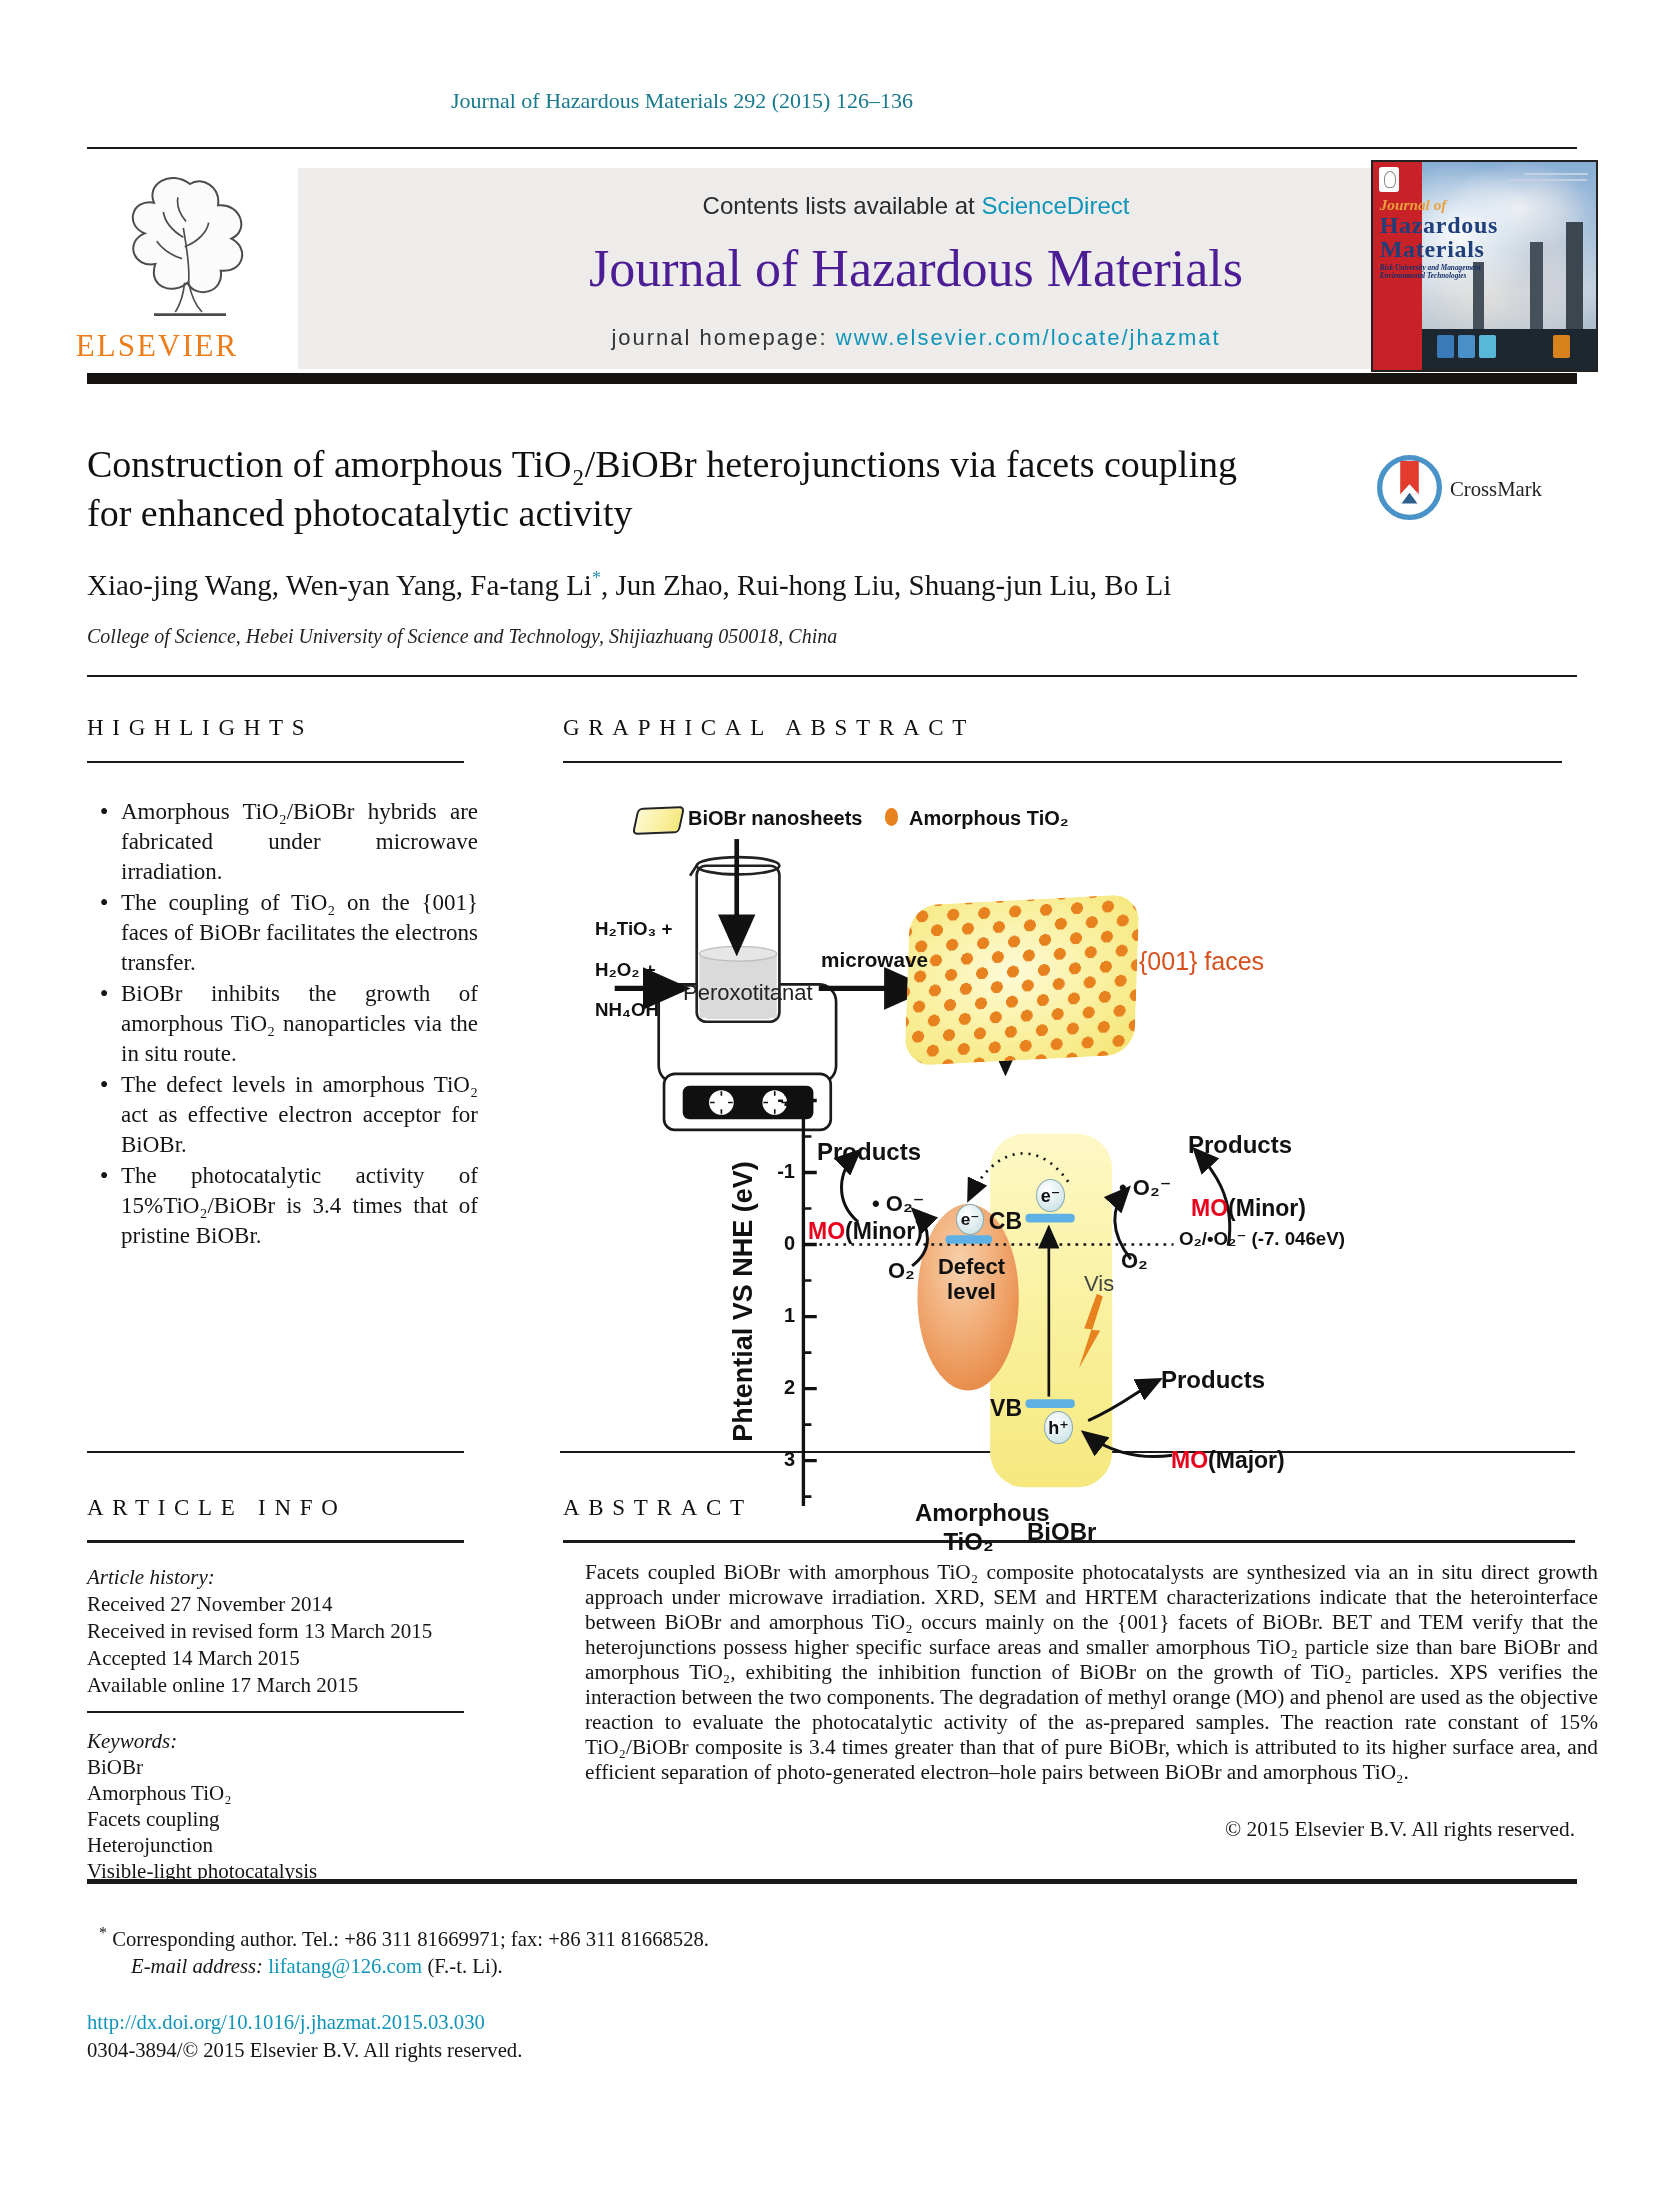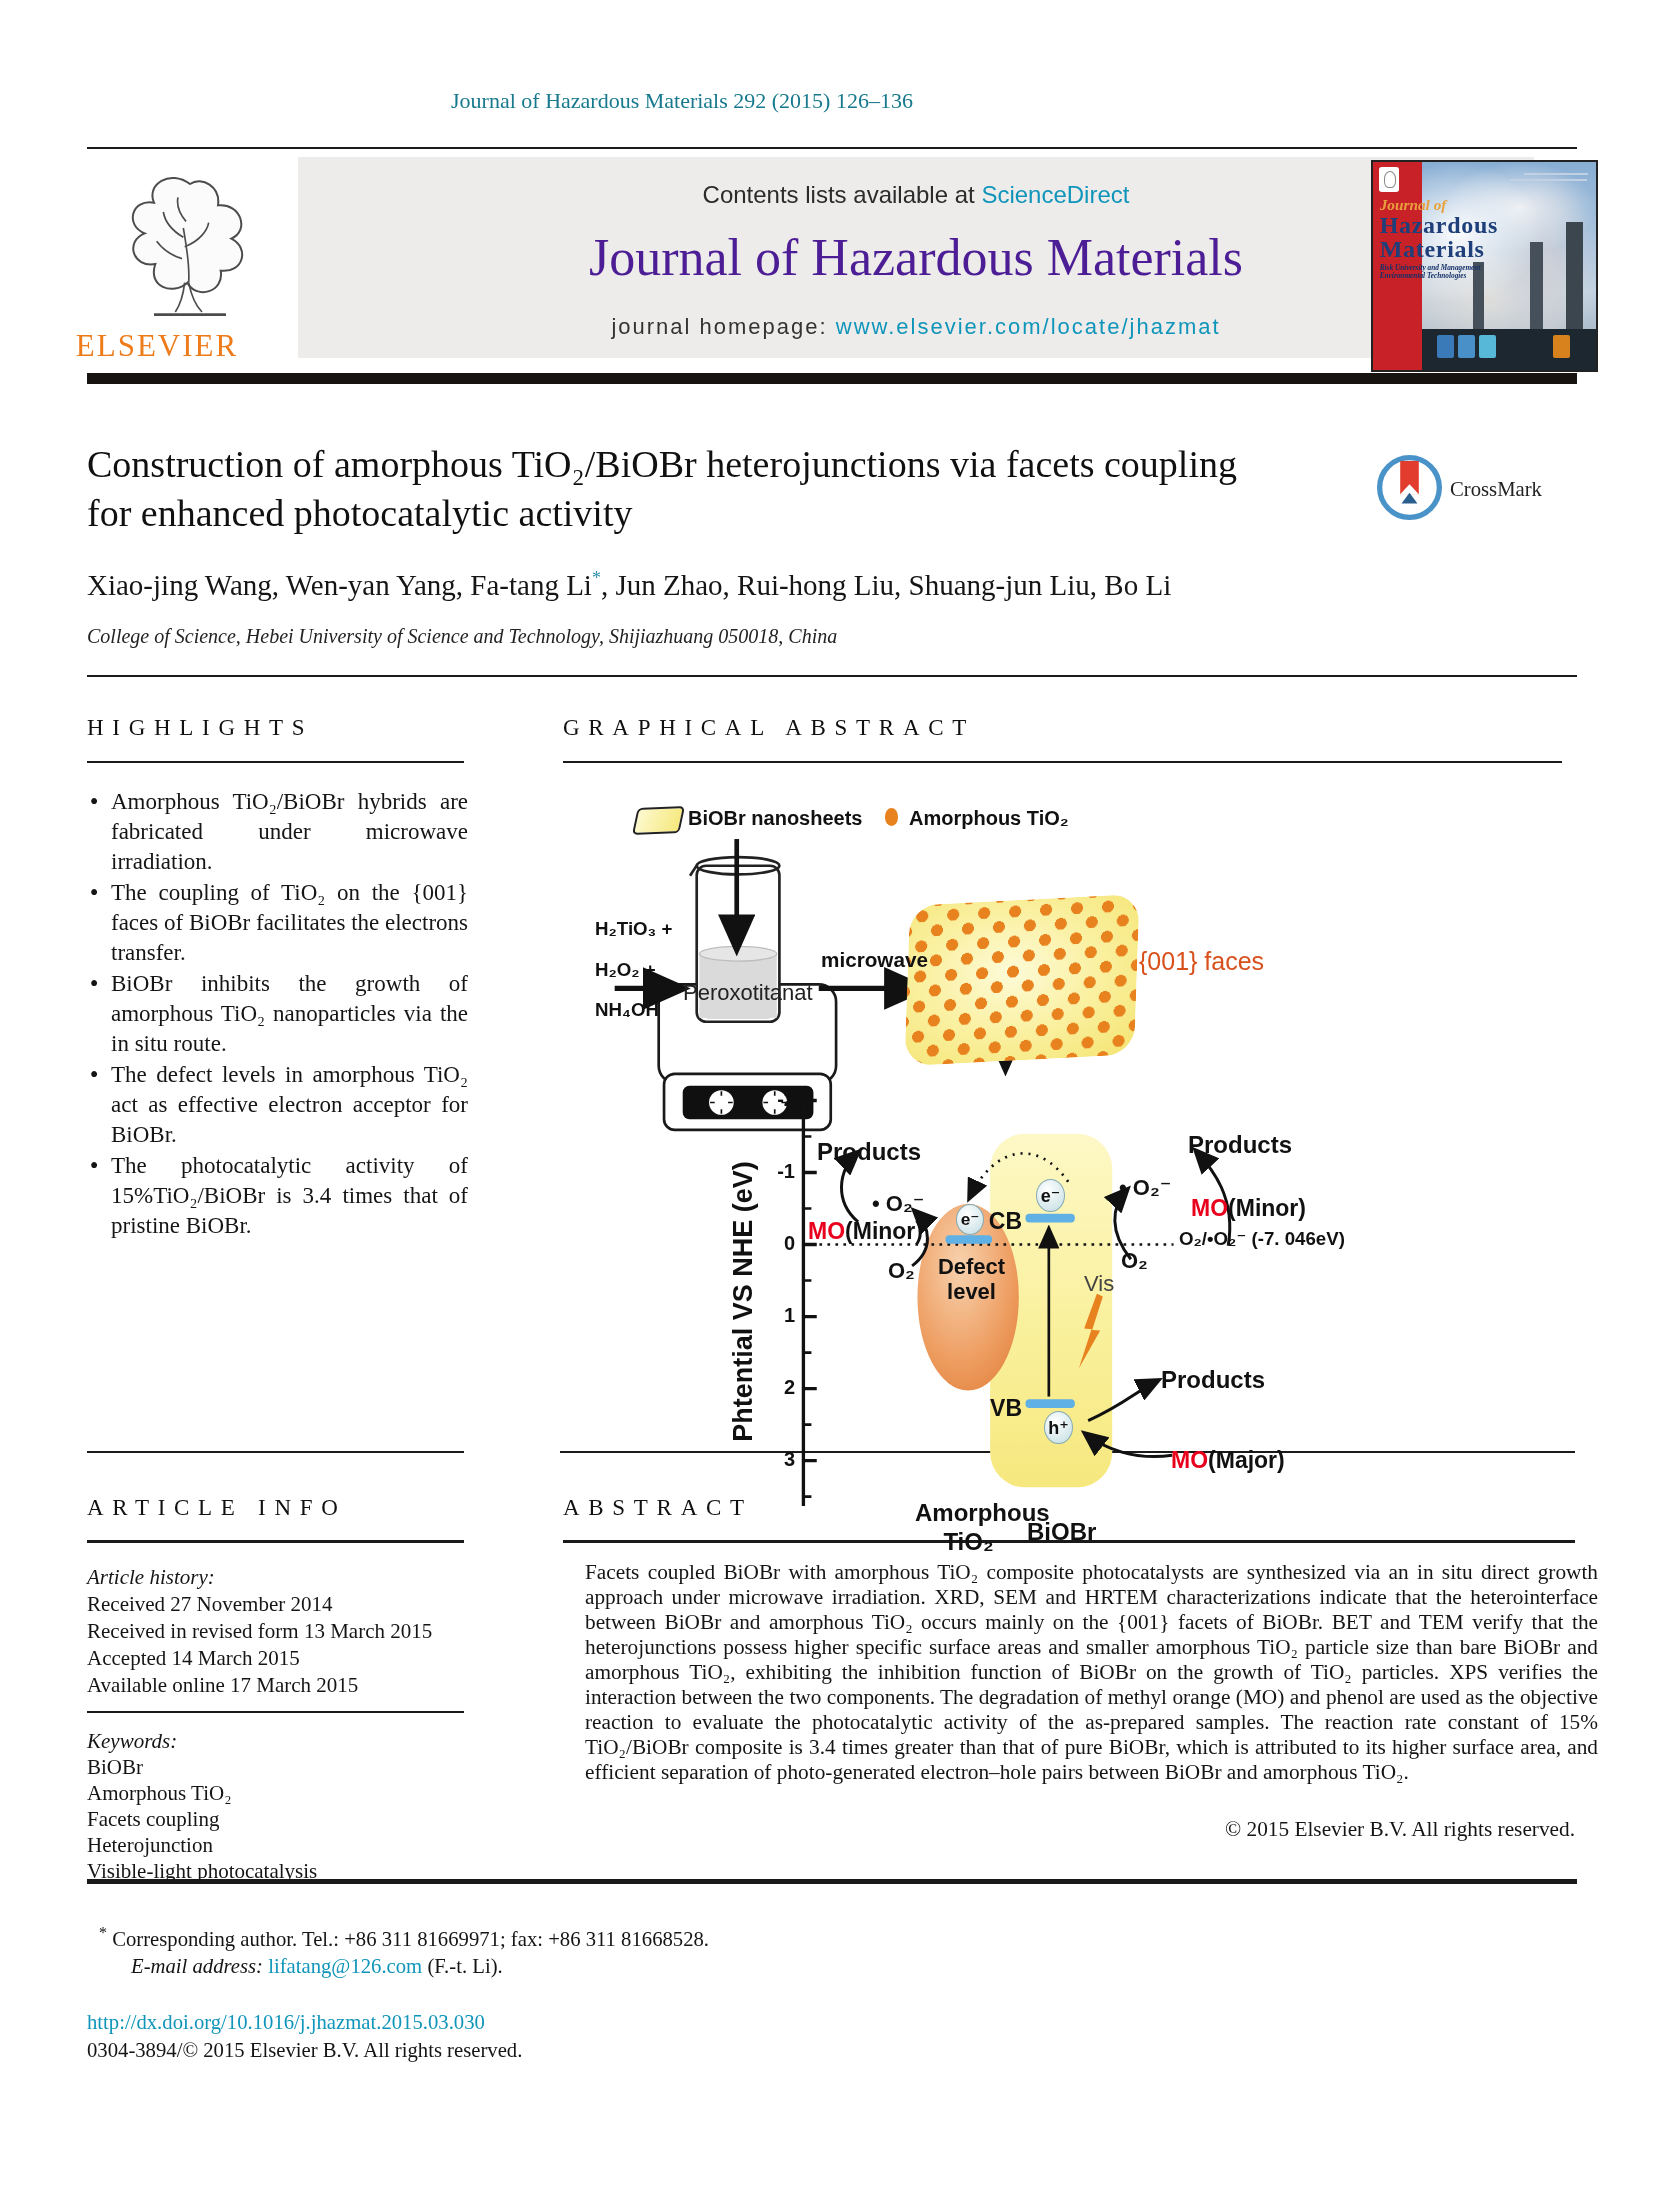--- a/index.html
+++ b/index.html
@@ -11,21 +11,21 @@
   .link{color:#1095ba;}
   .rule{position:absolute;background:#1a1a1a;}
   .center{text-align:center;}
   .right{text-align:right;}
   .just{text-align:justify;margin-left:22px;}
   .b{font-weight:bold;}
   .i{font-style:italic;}
 
   
   .citation{top:88px;left:0;width:1364px;font-size:22px;}
-  .graybox{left:298px;top:157px;width:1236px;height:201px;background:#edeceb;}
+  .graybox{left:298px;top:168px;width:1236px;height:201px;background:#edeceb;}
   .contents-line{top:24px;left:0;width:100%;font-size:24px;color:#2b2b2b;}
   .jtitle{top:71px;left:0;width:100%;font-size:52px;color:#4c1d95;}
   .homepage{top:157px;left:0;width:100%;font-size:22px;letter-spacing:2px;color:#333;}
   .eltext{left:67px;top:328px;width:180px;font-size:31px;letter-spacing:2px;color:#ee7c1b;}
   .blackbar{left:87px;top:373px;width:1490px;height:10.7px;background:#161310;}
 
   
   .cover{left:1371px;top:160px;width:227px;height:212px;border:2px solid #222;box-sizing:border-box;overflow:hidden;
      background:
        radial-gradient(closest-side at 38% 34%, rgba(255,255,255,.95), rgba(255,255,255,0)),
@@ -50,21 +50,21 @@
   .authors{left:87px;top:568px;width:1267px;font-size:29px;}
   .authors sup{color:#2a8fae;font-size:18px;}
   .affil{left:87px;top:625px;width:1267px;font-size:20px;font-style:italic;color:#222;}
 
   
   .crossmark{left:1375px;top:453px;width:207px;height:73px;}
   .cm-text{position:absolute;left:75px;top:25px;font-size:20.7px;color:#222;}
 
   
   .shead{font-size:23px;letter-spacing:8.7px;color:#111;}
-  .hl-list{margin:0;padding:0;list-style:none;font-size:23px;line-height:1.30;}
+  .hl-list{margin:10px;padding:0;list-style:none;font-size:23px;line-height:1.30;}
   .hl-list li{position:relative;padding-left:24px;margin:0 0 1.3px 0;text-align:justify;}
   .hl-list li::before{content:"\2022";position:absolute;left:2.7px;top:-1.3px;font-size:25px;}
 
   .ainfo{font-size:21px;line-height:27px;}
   .abstract-body{font-size:21.3px;line-height:25px;}
 
   
   .ga{left:560px;top:787px;width:1027px;height:787px;}
   .ga svg{position:absolute;left:0;top:0;}
   .ga-label{position:absolute;z-index:3;font-family:"Liberation Sans","DejaVu Sans",sans-serif;color:#111;}

